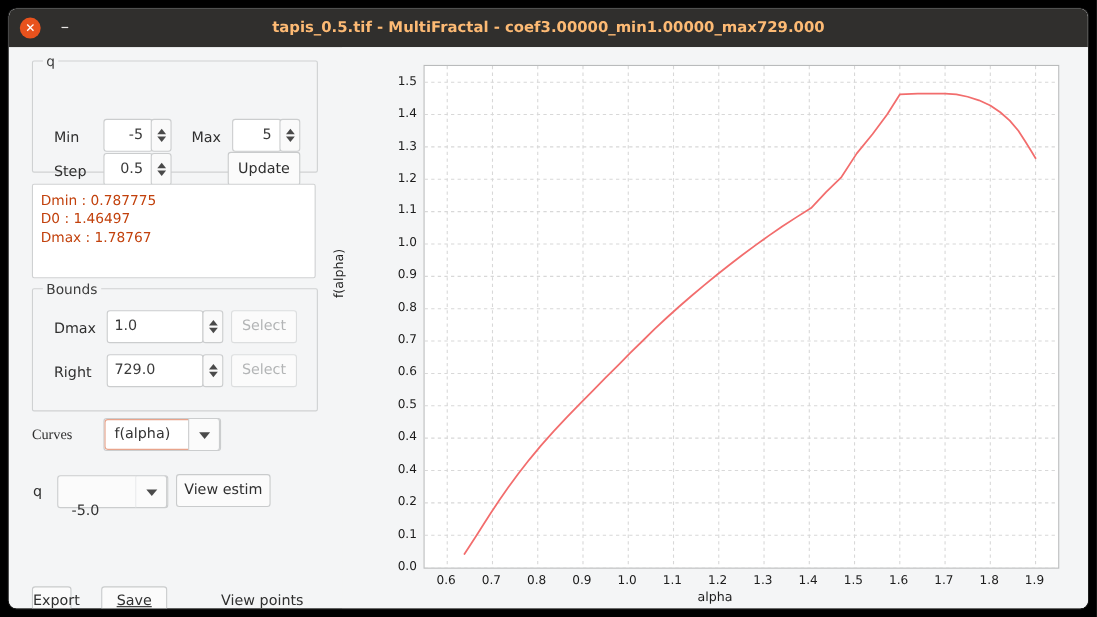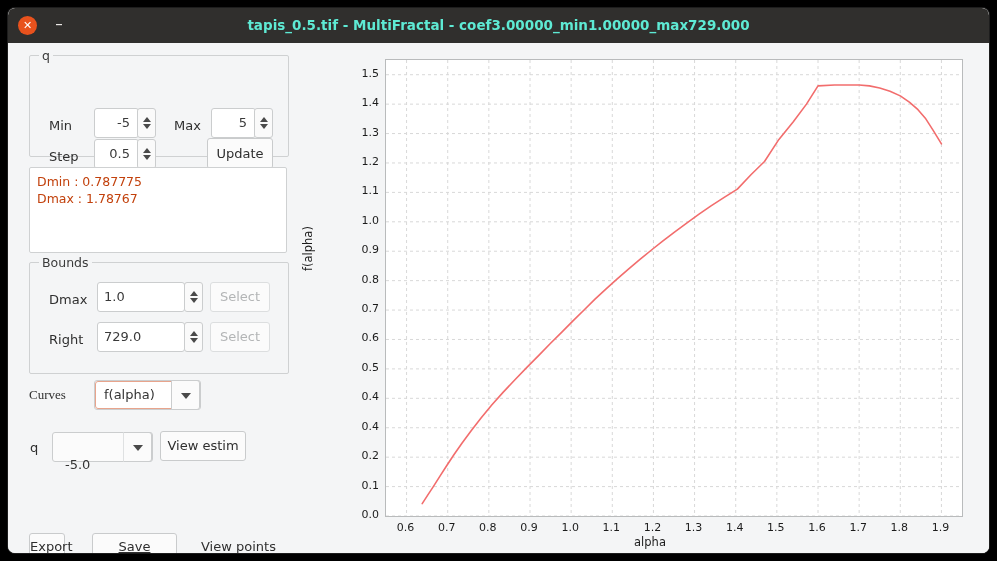--- a/index.html
+++ b/index.html
@@ -37,21 +37,21 @@
   #min-btn {
     position: absolute; left: 42px; top: 8px;
     width: 18px; height: 19px;
     color: #e9e7e4; font-size: 15px; line-height: 17px;
     text-align: center;
   }
   #win-title {
     position: absolute; left: 0; right: 0; top: 0;
     height: 35px; line-height: 35px;
     text-align: center;
-    color: #5eead4;
+    color: #fdba74;
     font-size: 13.5px;
     font-weight: bold;
   }
   
   #content {
     position: absolute;
     top: 35px; left: 0;
     width: 981px; height: 510px;
     background: #f4f5f6;
   }
@@ -271,20 +271,21 @@
         <span>0.5</span>
       </div>
       <div class="spinner" style="left:129px; top:96px;">
         <i class="up"></i>
         <i class="down"></i>
       </div>
       <div class="btn" style="left:199px; top:95px; width:66px; height:31px; line-height:29px;">Update</div>
 
       <div id="infobox">
         <div>Dmin : 0.787775</div>
+        <div>D0 : 1.46497</div>
         <div>Dmax : 1.78767</div>
       </div>
 
       <div class="groupbox" style="left:21px; top:219px; width:258px; height:110px;">
         <div class="group-title">Bounds</div>
       </div>
       <div class="lbl" style="left:41px; top:248px;">Dmax</div>
       <div class="spinbox left-align" style="left:89px; top:239px; width:88px;">
         <span>1.0</span>
       </div>
@@ -315,21 +316,21 @@
       <div class="lbl" style="left:22px; top:396px;">q</div>
       <div class="combo" id="q-combo" style="left:44px; top:389px; width:101px;">
         <div class="val">-5.0</div>
         <div class="arrowbox">
             <i></i>
           </div>
       </div>
       <div class="btn" style="left:152px; top:388px; width:86px; height:30px; line-height:28px;">View estim</div>
 
       <div class="btn" style="left:21px; top:490px; width:36px; height:27px; line-height:25px;">Export</div>
-      <div class="btn" style="left:84px; top:490px; width:85px; height:27px; line-height:25px;text-decoration:underline;">Save</div>
+      <div class="btn" style="left:84px; top:490px; width:60px; height:27px; line-height:25px;text-decoration:underline;">Save</div>
 
       <div class="lbl" style="left:193px; top:495px;">View points</div>
     </div>
 
     <div id="chart-area">
       <div id="ylabel">f(alpha)</div>
       <div id="xlabel">alpha</div>
       <div id="plot">
         <svg id="plot-svg" width="576" height="456">
             <line x1="20.571428571428548" y1="0" x2="20.571428571428548" y2="456" stroke="#d8d8d8" stroke-width="1" stroke-dasharray="3,3"></line>

